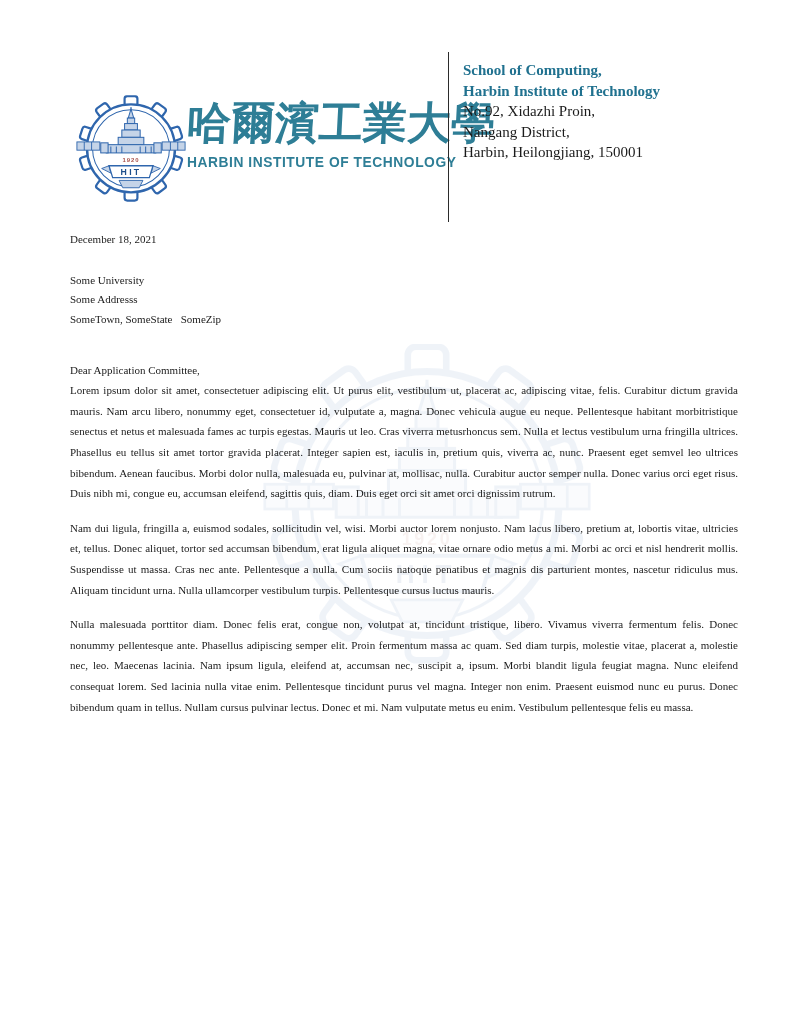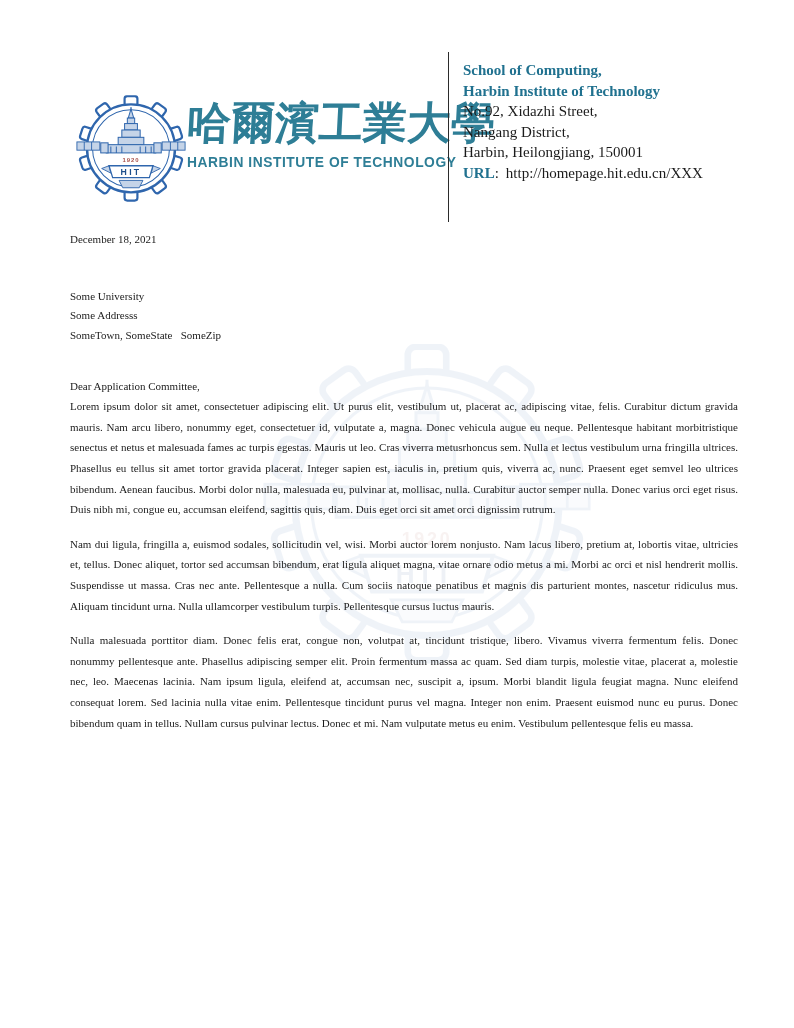--- a/index.html
+++ b/index.html
@@ -38,21 +38,21 @@
   .header-rule{ position:absolute; left:448px; top:52px; width:1.4px; height:170px; background:#2b2b2b; }
   .contact{
     position:absolute; left:463px; top:60px;
     font-size:15px; line-height:20.6px; color:var(--ink); white-space:nowrap;
   }
   .contact .strong{ color:var(--accent); font-weight:bold;font-family:Liberation Serif, serif; }
   .contact .colon{ margin-right:7px; }
   
   .letter-body{ position:absolute; left:70px; top:229px; width:668px; font-size:11px; }
   .date-line{ line-height:20px; }
-  .recipient{ margin-top:38px; line-height:19.4px; }
+  .recipient{ margin-top:22px; line-height:19.4px; }
   .recipient div{ white-space:pre-wrap; }
   .salutation{ margin-top:31px; line-height:20px;font-family:Liberation Serif, serif; }
   .paragraphs{ margin-top:0; }
   .paragraphs p{
     margin:0 0 14px 0; text-align:justify; line-height:20.6px;
   }
   
   .eb-stroke{ stroke:var(--logo-blue); fill:none; }
   .eb-white{ stroke:var(--logo-blue); fill:#ffffff; }
   .eb-light{ stroke:var(--logo-blue); fill:var(--logo-light); }
@@ -153,26 +153,23 @@
   <div class="logo-text">
     <div class="logo-cn">哈爾濱工業大學</div>
     <div class="logo-en">HARBIN INSTITUTE OF TECHNOLOGY</div>
   </div>
 
   <div class="header-rule"></div>
 
   <div class="contact">
     <div class="strong">School of Computing,</div>
     <div class="strong">Harbin Institute of Technology</div>
-    <div>No.92, Xidazhi Street,</div>
+    <div>No.92, Xidazhi Proin,</div>
     <div>Nangang District,</div>
     <div>Harbin, Heilongjiang, 150001</div>
-    <div>
-      <span class="strong">URL</span><span class="colon">:</span><span>http://homepage.hit.edu.cn/XXX</span>
-    </div>
   </div>
 
   <div class="letter-body">
     <div class="date-line">December 18, 2021</div>
 
     <div class="recipient">
       <div>Some University</div>
       <div>Some Addresss</div>
       <div>SomeTown, SomeState   SomeZip</div>
     </div>

